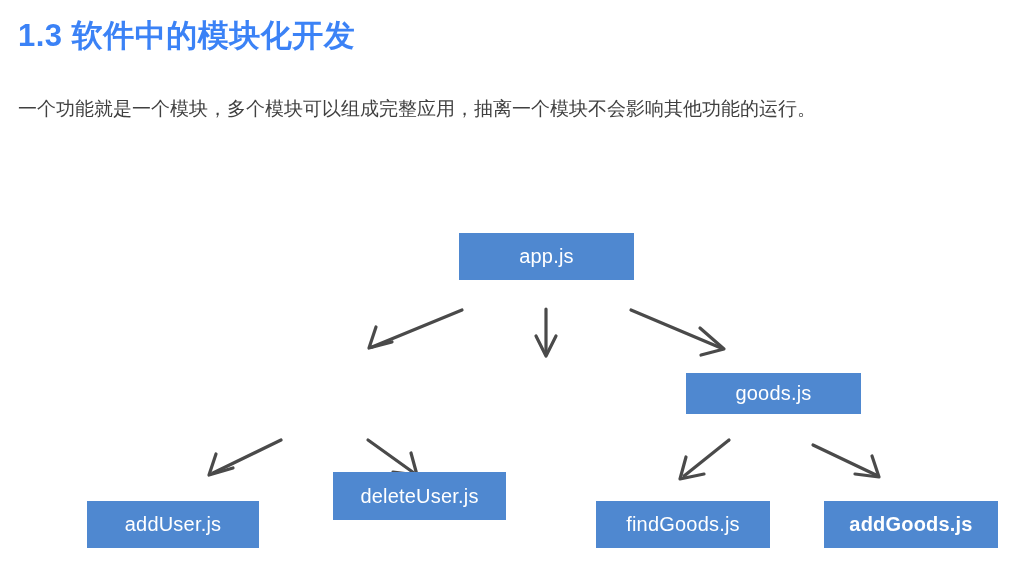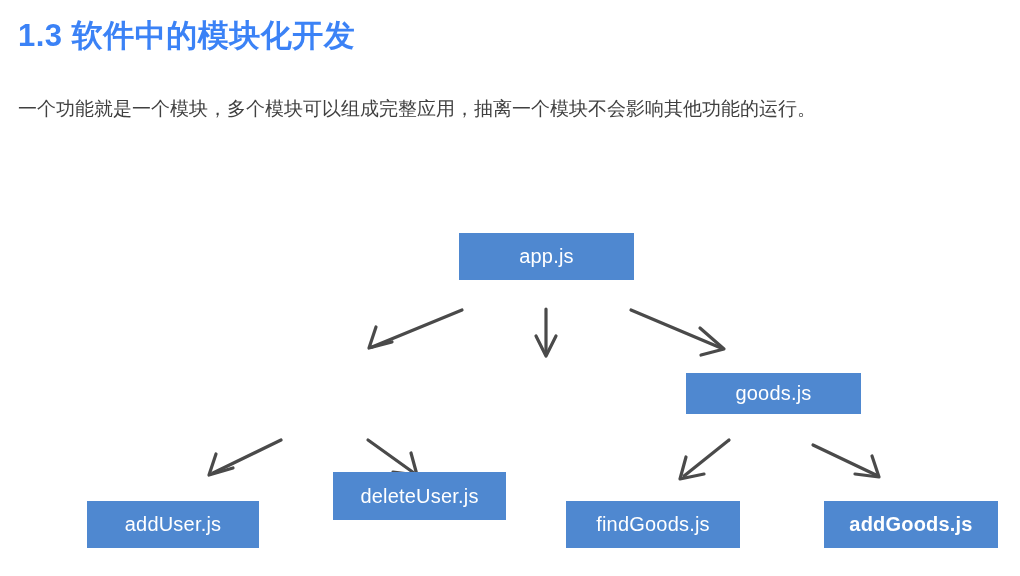--- a/index.html
+++ b/index.html
@@ -74,21 +74,21 @@
 
   
   .n-app      { left: 459px; top: 217px; width: 175px; height: 47px; }
   
   .n-user     { left: 231px; top: 357px; width: 176px; height: 47px; }
   .n-post     { left: 459px; top: 357px; width: 175px; height: 47px; }
   .n-goods    { left: 686px; top: 357px; width: 175px; height: 41px; }
   
   .n-adduser    { left:  87px; top: 485px; width: 172px; height: 47px; }
   .n-deleteuser { left: 333px; top: 456px; width: 173px; height: 48px; }
-  .n-findgoods  { left: 566px; top: 485px; width: 174px; height: 47px; }
+  .n-findgoods  { left: 596px; top: 485px; width: 174px; height: 47px; }
   .n-addgoods   { left: 824px; top: 485px; width: 174px; height: 47px; font-weight: bold; }
 
   .arrow-layer {
     position: absolute;
     left: 0;
     top: 0;
     width: 1020px;
     height: 576px;
     pointer-events: none;
   }

